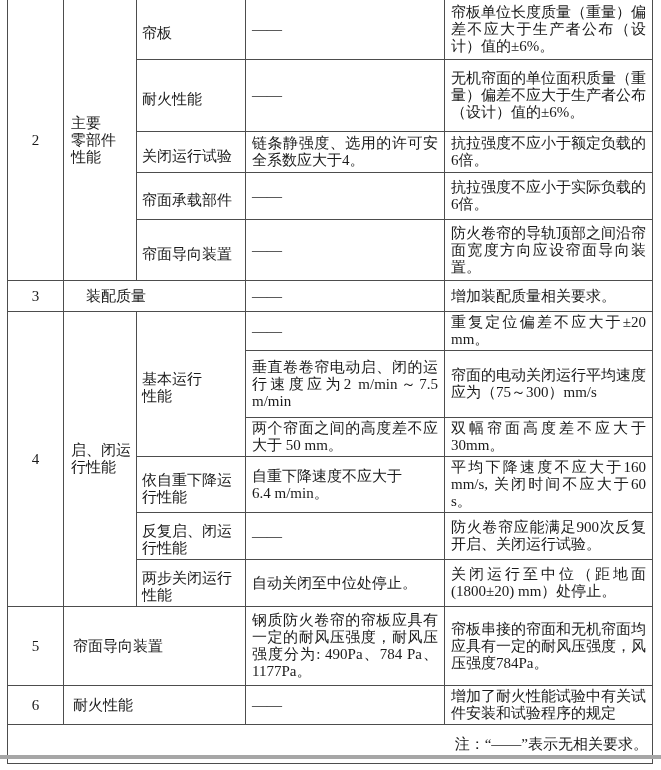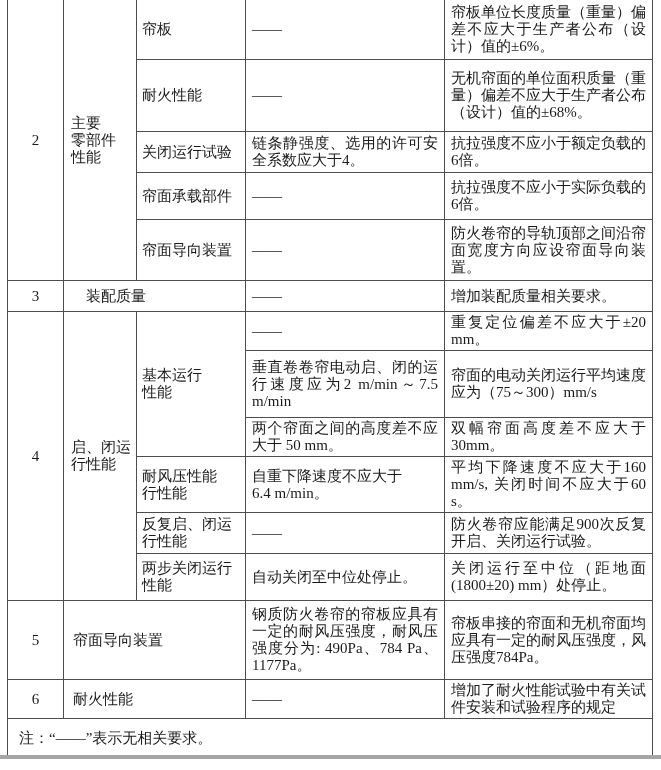--- a/index.html
+++ b/index.html
@@ -25,23 +25,23 @@
     vertical-align:middle;
     white-space:pre-line;
     padding:2px 6px;
     overflow:hidden;
     word-break:break-word;
   }
   td.no{text-align:center;padding:0 2px;}
   td.cat{padding:2px 4px 2px 7px;}
   td.catm{padding:2px 4px 2px 9px;}
   td.catm.indent{padding-left:22px;}
-  td.sub{padding:4px 4px 2px 5px;font-family:Liberation Mono, monospace;}
+  td.sub{padding:10px 4px 2px 5px;}
   td.old,td.new{text-align:justify;}
-  td.note{padding:2px 4px 2px 11px;text-align:left;}
+  td.note{padding:2px 4px 2px 11px;text-align:right;}
   #bottom-rule{
     position:absolute;
     left:0;top:755px;
     width:661px;height:4px;
     background:#a6a6a6;
   }
 </style>
 </head>
 <body>
 
@@ -62,21 +62,21 @@
         <td class="cat" rowspan="5">主要
 零部件
 性能</td>
         <td class="sub">帘板</td>
         <td class="old">——</td>
         <td class="new">帘板单位长度质量（重量）偏差不应大于生产者公布（设计）值的±6%。</td>
       </tr>
       <tr style="height:72px">
         <td class="sub">耐火性能</td>
         <td class="old">——</td>
-        <td class="new">无机帘面的单位面积质量（重量）偏差不应大于生产者公布（设计）值的±68%。</td>
+        <td class="new">无机帘面的单位面积质量（重量）偏差不应大于生产者公布（设计）值的±6%。</td>
       </tr>
       <tr style="height:41px">
         <td class="sub">关闭运行试验</td>
         <td class="old">链条静强度、选用的许可安全系数应大于4。</td>
         <td class="new">抗拉强度不应小于额定负载的6倍。</td>
       </tr>
       <tr style="height:47px">
         <td class="sub">帘面承载部件</td>
         <td class="old">——</td>
         <td class="new">抗拉强度不应小于实际负载的6倍。</td>
@@ -105,21 +105,21 @@
       </tr>
       <tr style="height:67px">
         <td class="old">垂直卷卷帘电动启、闭的运行速度应为2 m/min～7.5 m/min</td>
         <td class="new">帘面的电动关闭运行平均速度应为（75～300）mm/s</td>
       </tr>
       <tr style="height:37px">
         <td class="old">两个帘面之间的高度差不应大于 50 mm。</td>
         <td class="new">双幅帘面高度差不应大于30mm。</td>
       </tr>
       <tr style="height:42px">
-        <td class="sub">耐风压性能
+        <td class="sub">依自重下降运
 行性能</td>
         <td class="old">自重下降速度不应大于
 6.4 m/min。</td>
         <td class="new">平均下降速度不应大于160 mm/s, 关闭时间不应大于60 s。</td>
       </tr>
       <tr style="height:40px">
         <td class="sub">反复启、闭运
 行性能</td>
         <td class="old">——</td>
         <td class="new">防火卷帘应能满足900次反复开启、关闭运行试验。</td>

